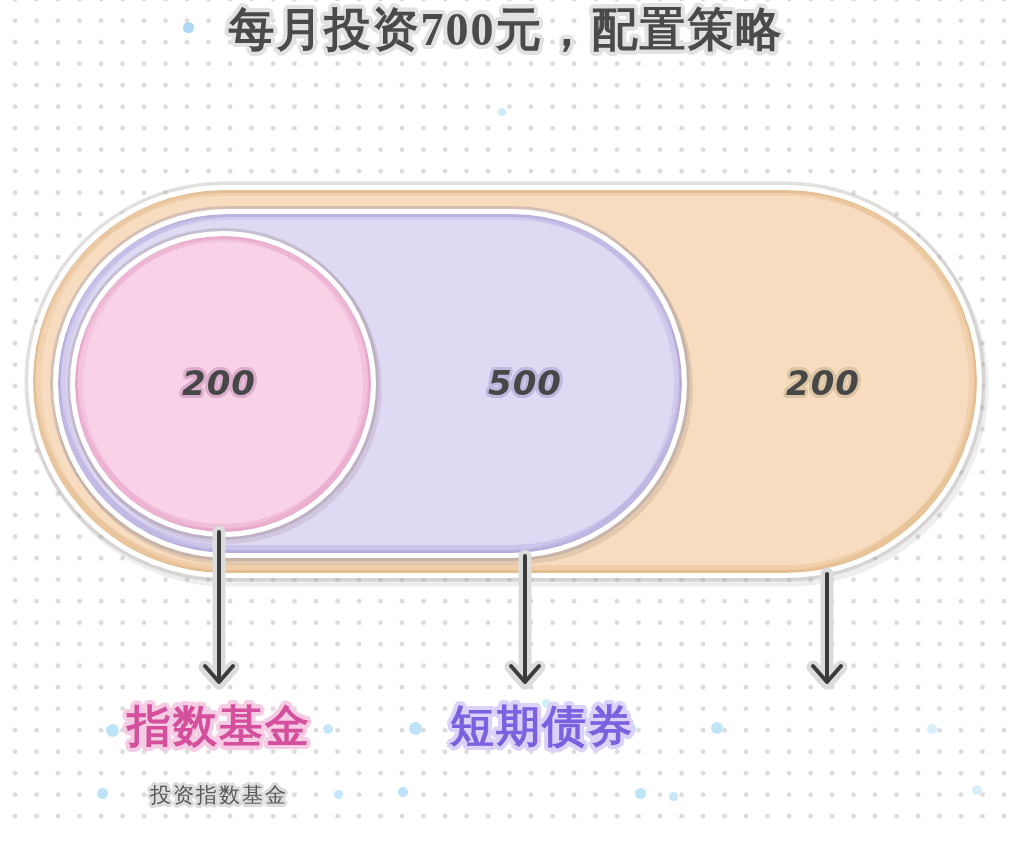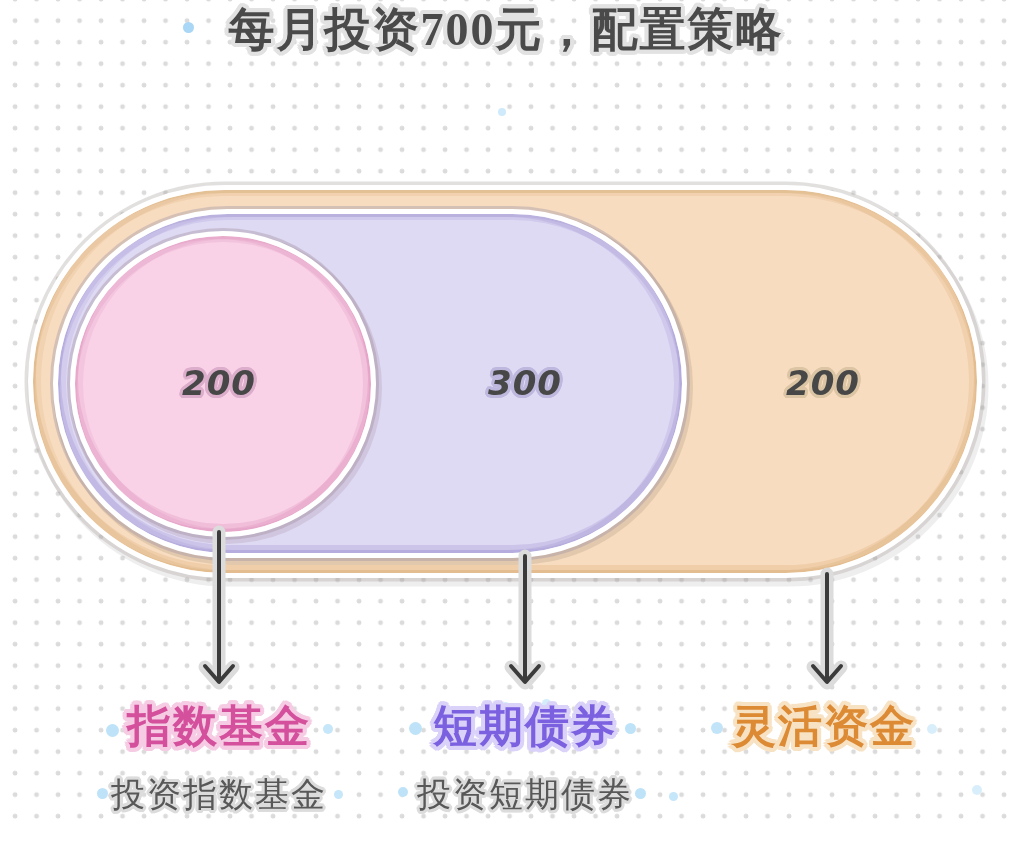--- a/index.html
+++ b/index.html
@@ -84,26 +84,26 @@
   .arrow-halo { fill: none; stroke: #DCDCDC; stroke-width: 13; stroke-linecap: round; stroke-linejoin: round; }
   .arrow-main { fill: none; stroke: #3B3B3B; stroke-width: 4; stroke-linecap: round; stroke-linejoin: round; }
 
   
   .cat {
     position: absolute; width: 320px; text-align: center;
     font-weight: 700; font-size: 44px; line-height: 46px;
     letter-spacing: 2px;
   }
   .cat-index { left: 59px;  top: 704px; color: #D4509C; --halo: #F5CCE3; }
-  .cat-bonds { left: 365px; top: 704px; color: #7B60E0; --halo: #DAD2F8; }
+  .cat-bonds { left: 382px; top: 704px; color: #7B60E0; --halo: #DAD2F8; }
   .cat-flex  { left: 664px; top: 704px; color: #DC8A33; --halo: #F8E2C4; }
 
   .desc {
     position: absolute; width: 340px; text-align: center;
-    font-weight: 400; font-size: 34px; line-height: 38px;
+    font-weight: 400; font-size: 21px; line-height: 38px;
     letter-spacing: 2px;
     color: #585858; --halo: #DCDCDC;
   }
   .desc-index { left: 49px;  top: 776px; }
   .desc-bonds { left: 355px; top: 776px; }
   .desc-flex  { left: 655px; top: 776px; }
 
   
   .dots-layer { position: absolute; left: 0; top: 0; width: 100%; height: 100%; pointer-events: none; }
   .decor-dot { position: absolute; border-radius: 50%; }
@@ -149,38 +149,36 @@
       <div class="decor-dot" style="left: 817.5px; top: 841.5px; width: 11px; height: 11px; background: rgb(216, 239, 251);"></div>
     </div>
 
   <h1 class="title halo-lg">每月投资700元，配置策略</h1>
 
   <div class="region region-flexible" style="background: rgb(248, 220, 191);"></div>
   <div class="region region-bonds" style="background: rgb(223, 218, 244);"></div>
   <div class="region region-index" style="background: rgb(249, 210, 231);"></div>
 
   <div class="amount amount-index halo-sm">200</div>
-  <div class="amount amount-bonds halo-sm">300</div>
+  <div class="amount amount-bonds halo-sm">500</div>
   <div class="amount amount-flex halo-sm">200</div>
 
   <svg class="arrows" width="1012" height="850" viewBox="0 0 1012 850">
     <g>
       <path class="arrow-halo" d="M219 532 L219 683 M205 667 L219 683 L233 667"></path>
       <path class="arrow-main" d="M219 532 L219 679 M205 666 L219 682 L233 666"></path>
     </g>
     <g>
       <path class="arrow-halo" d="M525 556 L525 683 M511 667 L525 683 L539 667"></path>
       <path class="arrow-main" d="M525 556 L525 679 M511 666 L525 682 L539 666"></path>
     </g>
     <g>
       <path class="arrow-halo" d="M827 574 L827 683 M813 667 L827 683 L841 667"></path>
       <path class="arrow-main" d="M827 574 L827 679 M813 666 L827 682 L841 666"></path>
     </g>
   </svg>
 
   <div class="cat cat-index halo-lg" style="color: rgb(212, 80, 156);">指数基金</div>
   <div class="cat cat-bonds halo-lg" style="color: rgb(123, 96, 224);">短期债券</div>
-  <div class="cat cat-flex halo-lg" style="color: rgb(220, 138, 51);">灵活资金</div>
 
   <div class="desc desc-index halo-sm">投资指数基金</div>
-  <div class="desc desc-bonds halo-sm">投资短期债券</div>
 
 </div>
 
 </body></html>

